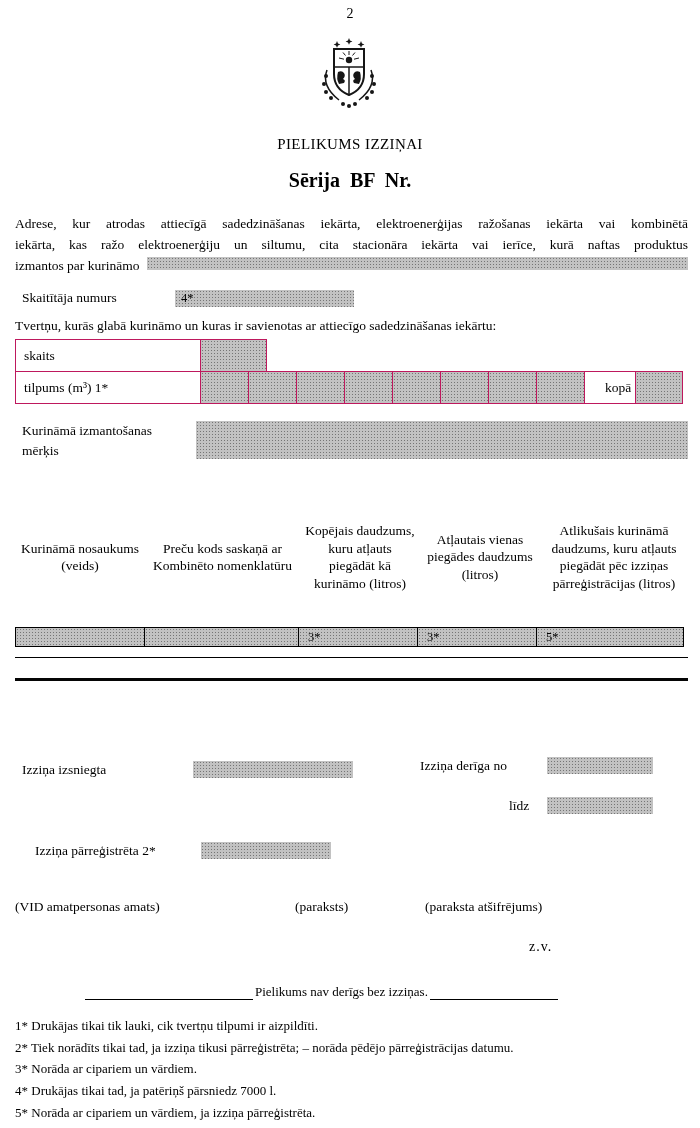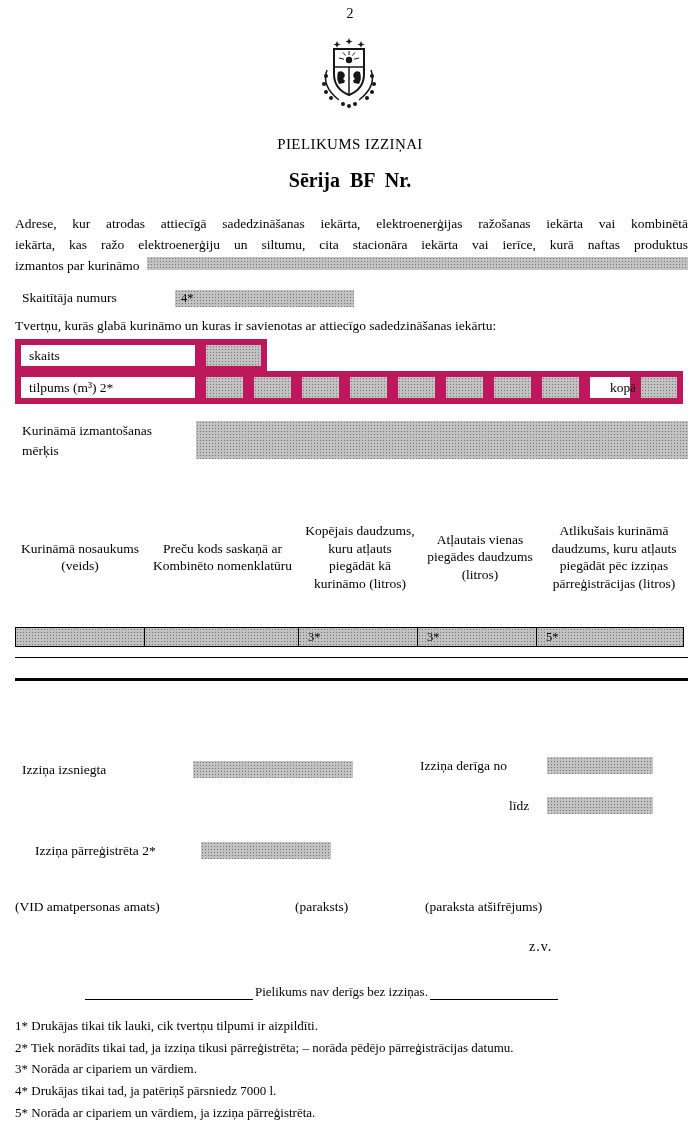--- a/index.html
+++ b/index.html
@@ -11,21 +11,21 @@
     background-color:#c2c2c2;
     background-image:radial-gradient(circle, rgba(55,55,55,.55) .5px, transparent .95px);
     background-size:3px 3px;
   }
   .addr{left:15px;top:213px;width:673px;line-height:21px;}
   .addr .jline{text-align:justify;text-align-last:justify;}
   .addr .l3{display:flex;}
   .addr .l3 .bar{flex:1;height:13px;margin-left:8px;margin-top:2px;}
   .box{height:17px;line-height:17px;font-size:12.5px;padding-left:6px;box-sizing:border-box;}
   .trow{display:flex;}
-  .tcell{box-sizing:border-box;border:6px solid #be185d;height:33px;}
+  .tcell{box-sizing:border-box;border:1px solid #be185d;height:33px;}
   .tcell + .tcell{margin-left:-1px;}
   .tlbl{width:186px;padding-left:8px;display:flex;align-items:center;background:#fff;}
   .fhdr{left:15px;top:487px;width:673px;height:140px;display:flex;align-items:center;text-align:center;line-height:17.5px;}
   .fhdr .hc{box-sizing:border-box;padding:0 5px;}
   .frow{left:15px;top:627px;width:673px;display:flex;}
   .fcell{box-sizing:border-box;border:1px solid #000;height:20px;line-height:18px;font-size:12.5px;padding-left:9px;}
   .fcell + .fcell{margin-left:-1px;}
   .w1{width:130px}.w2{width:155px}.w3{width:120px}.w4{width:120px}.w5{width:148px}
   .rule-thin{left:15px;top:657px;width:673px;border-top:1px solid #000;height:0;}
   .rule-thick{left:15px;top:678px;width:673px;height:3px;background:#050505;}
@@ -98,21 +98,21 @@
 
   <div class="abs" style="left:15px;top:339px;">
     <div class="trow">
       <div class="tcell tlbl">
         <span>skaits</span>
       </div>
       <div class="tcell fill" style="width:67px;"></div>
     </div>
     <div class="trow" style="margin-top:-1px;">
       <div class="tcell tlbl">
-        <span>tilpums (m³) 2*</span>
+        <span>tilpums (m³) 1*</span>
       </div>
       <div class="tcell fill" style="width:49px;"></div>
       <div class="tcell fill" style="width:49px;"></div>
       <div class="tcell fill" style="width:49px;"></div>
       <div class="tcell fill" style="width:49px;"></div>
       <div class="tcell fill" style="width:49px;"></div>
       <div class="tcell fill" style="width:49px;"></div>
       <div class="tcell fill" style="width:49px;"></div>
       <div class="tcell fill" style="width:49px;"></div>
       <div class="tcell" style="width:52px;padding-left:20px;display:flex;align-items:center;background:#fff;">

